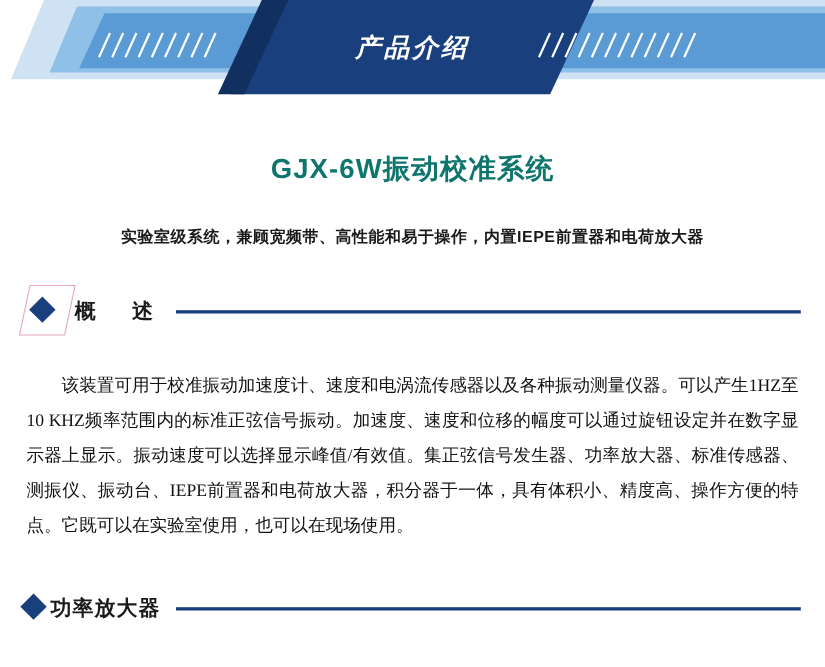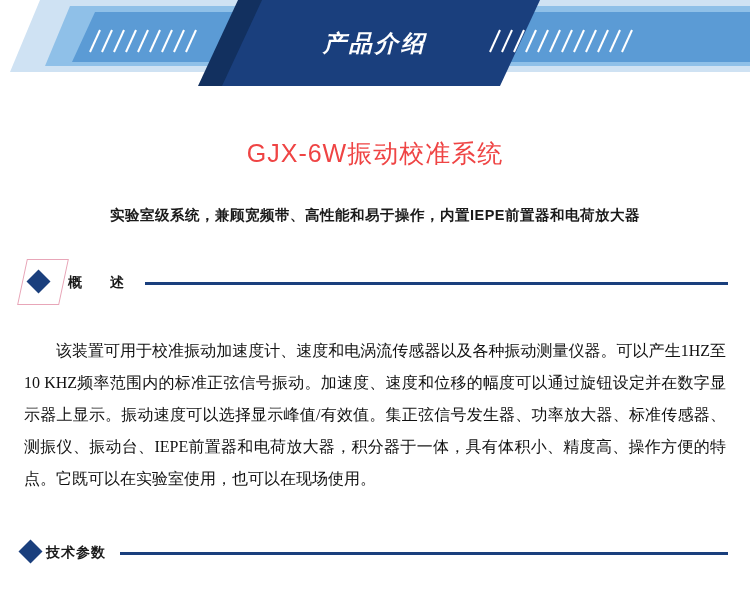--- a/index.html
+++ b/index.html
@@ -46,22 +46,22 @@
   .content {
     position: relative;
     width: 750px;
     padding: 0;
     background: #ffffff;
   }
 
   .doc-title {
     text-align: center;
     font-size: 25px;
-    font-weight: normal;
-    color: #ef4444;
+    font-weight: bold;
+    color: #0f766e;
     margin-top: 30px;
     letter-spacing: 1px;
     font-family: "Liberation Sans", sans-serif;
   }
 
   .doc-subtitle {
     text-align: center;
     font-size: 14.5px;
     font-weight: bold;
     color: #1a1a1a;
@@ -97,21 +97,21 @@
   .diamond-solid {
     position: absolute;
     left: 16px;
     top: 18px;
     width: 17px;
     height: 17px;
     background: #1a3f7d;
     transform: rotate(45deg);
   }
   .section-label {
-    font-size: 14px;
+    font-size: 19px;
     font-weight: bold;
     color: #1a1a1a;
     letter-spacing: 7px;
     white-space: nowrap;
     margin-left: -4px;
   }
   .section-rule {
     flex: 1;
     height: 3px;
     background: #1a3f7d;
@@ -200,17 +200,17 @@
     <div class="section-rule"></div>
   </div>
 
   <div class="paragraph">该装置可用于校准振动加速度计、速度和电涡流传感器以及各种振动测量仪器。可以产生1HZ至10 KHZ频率范围内的标准正弦信号振动。加速度、速度和位移的幅度可以通过旋钮设定并在数字显示器上显示。振动速度可以选择显示峰值/有效值。集正弦信号发生器、功率放大器、标准传感器、测振仪、振动台、IEPE前置器和电荷放大器，积分器于一体，具有体积小、精度高、操作方便的特点。它既可以在实验室使用，也可以在现场使用。</div>
 
   <div class="section-head compact">
     <div class="diamond-frame">
 
       <div class="diamond-solid"></div>
     </div>
-    <div class="section-label">技术参数</div>
+    <div class="section-label">功率放大器</div>
     <div class="section-rule"></div>
   </div>
 
 </div>
 
 </body></html>

